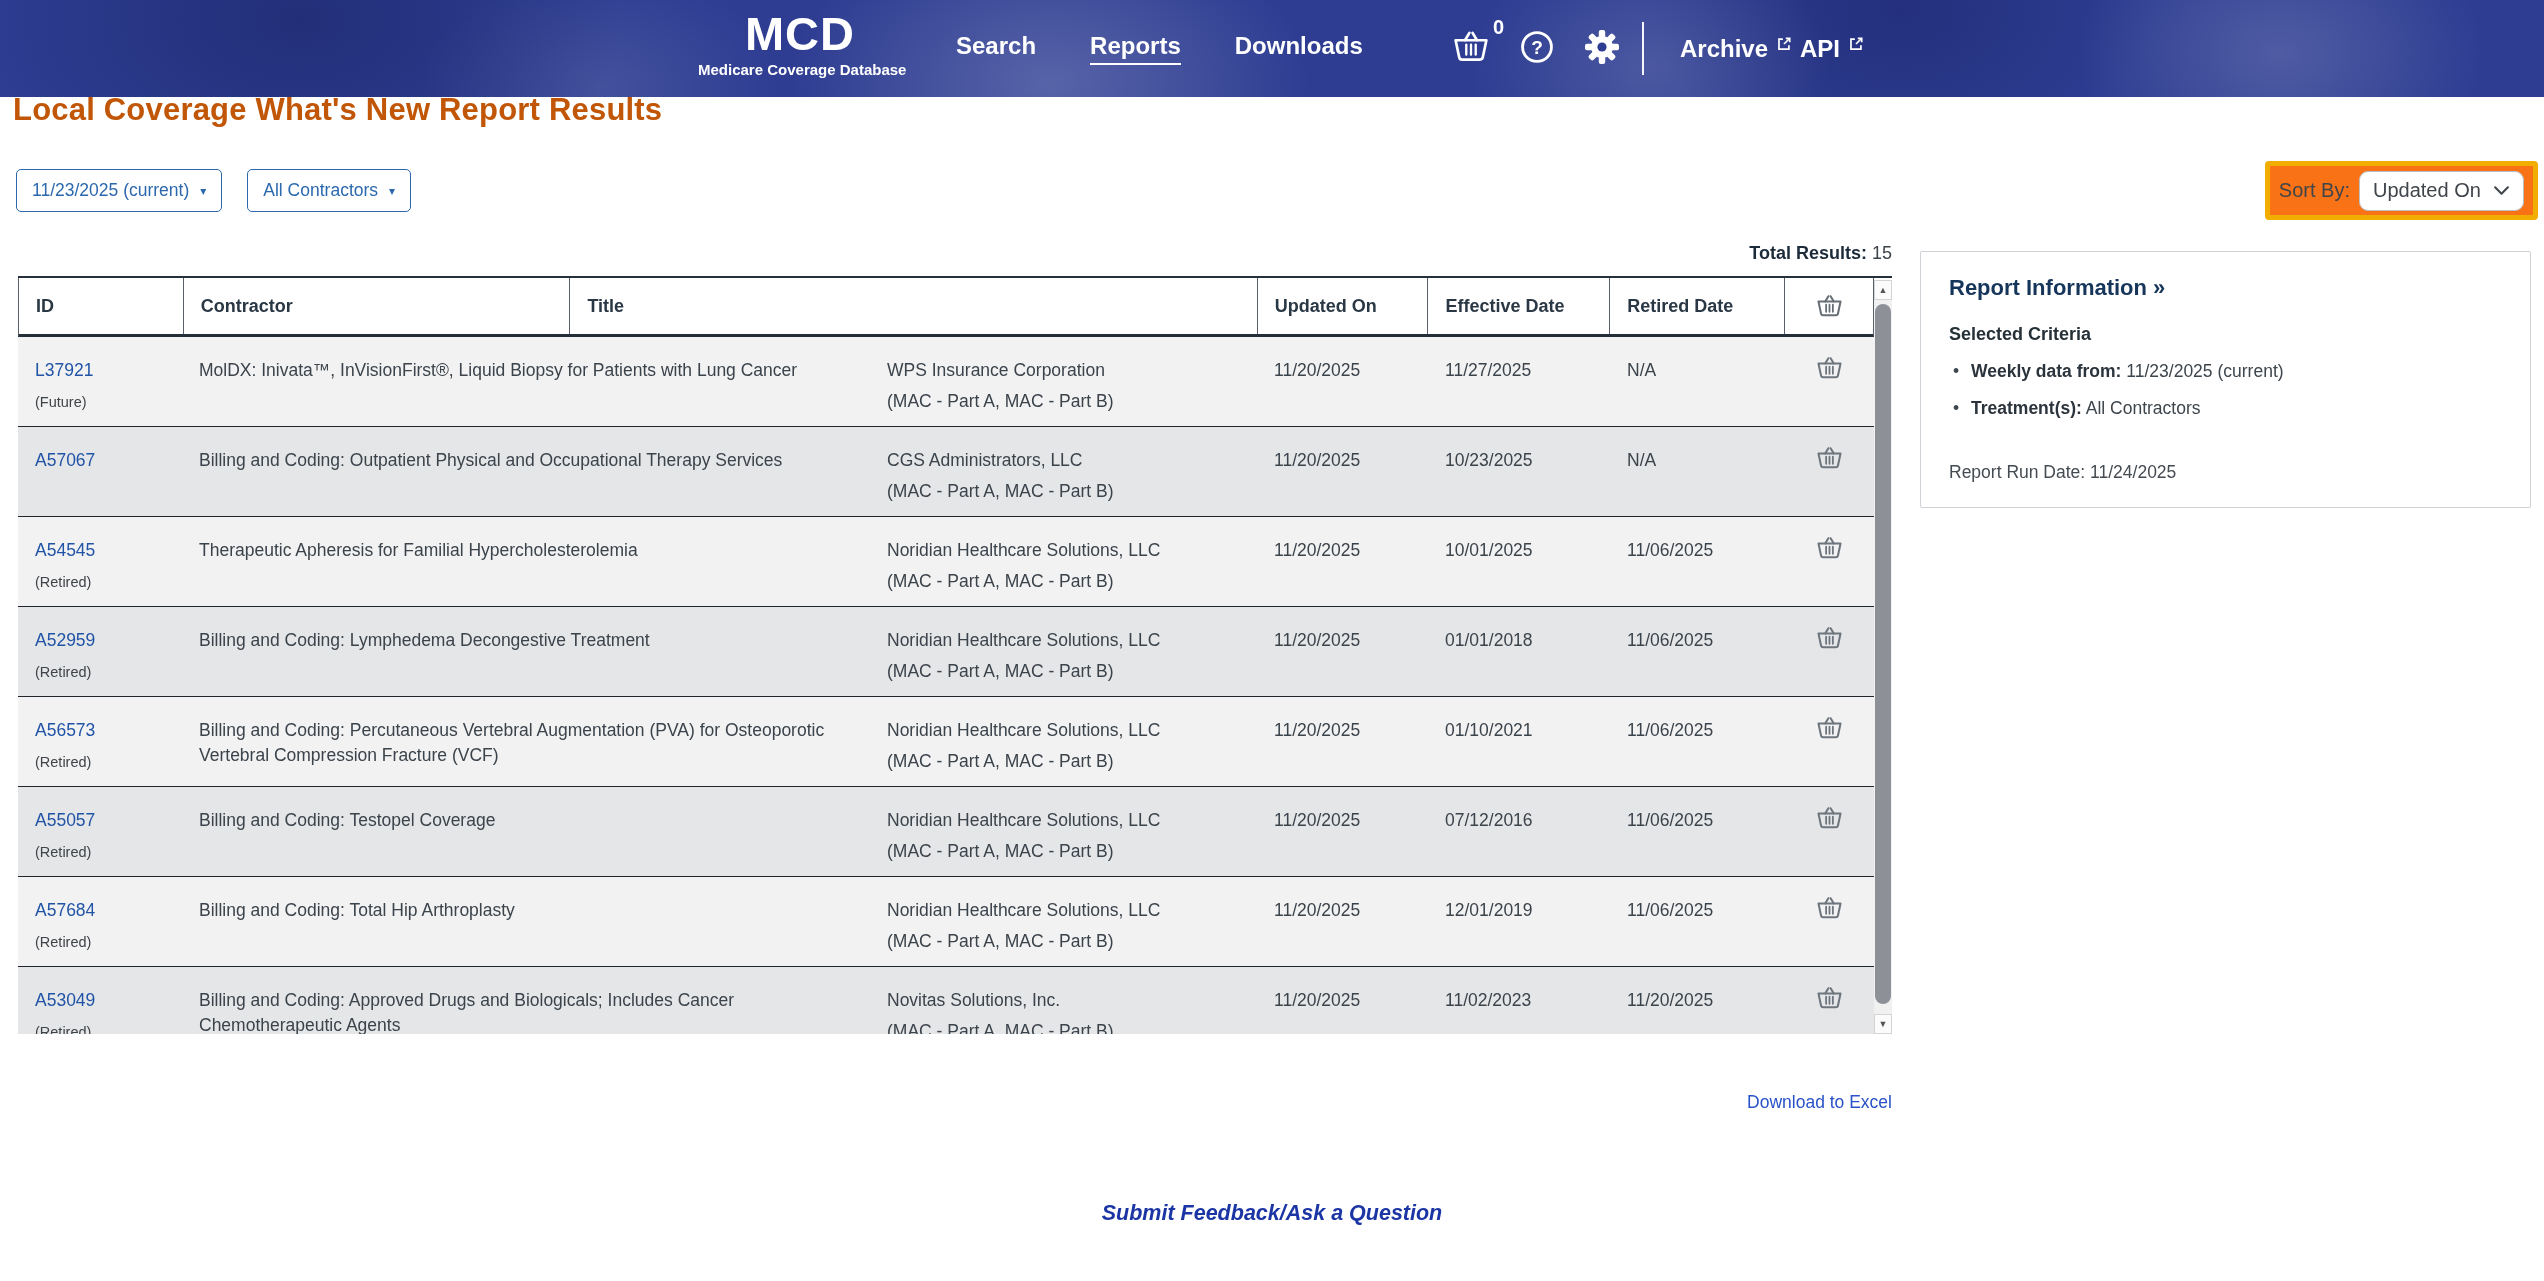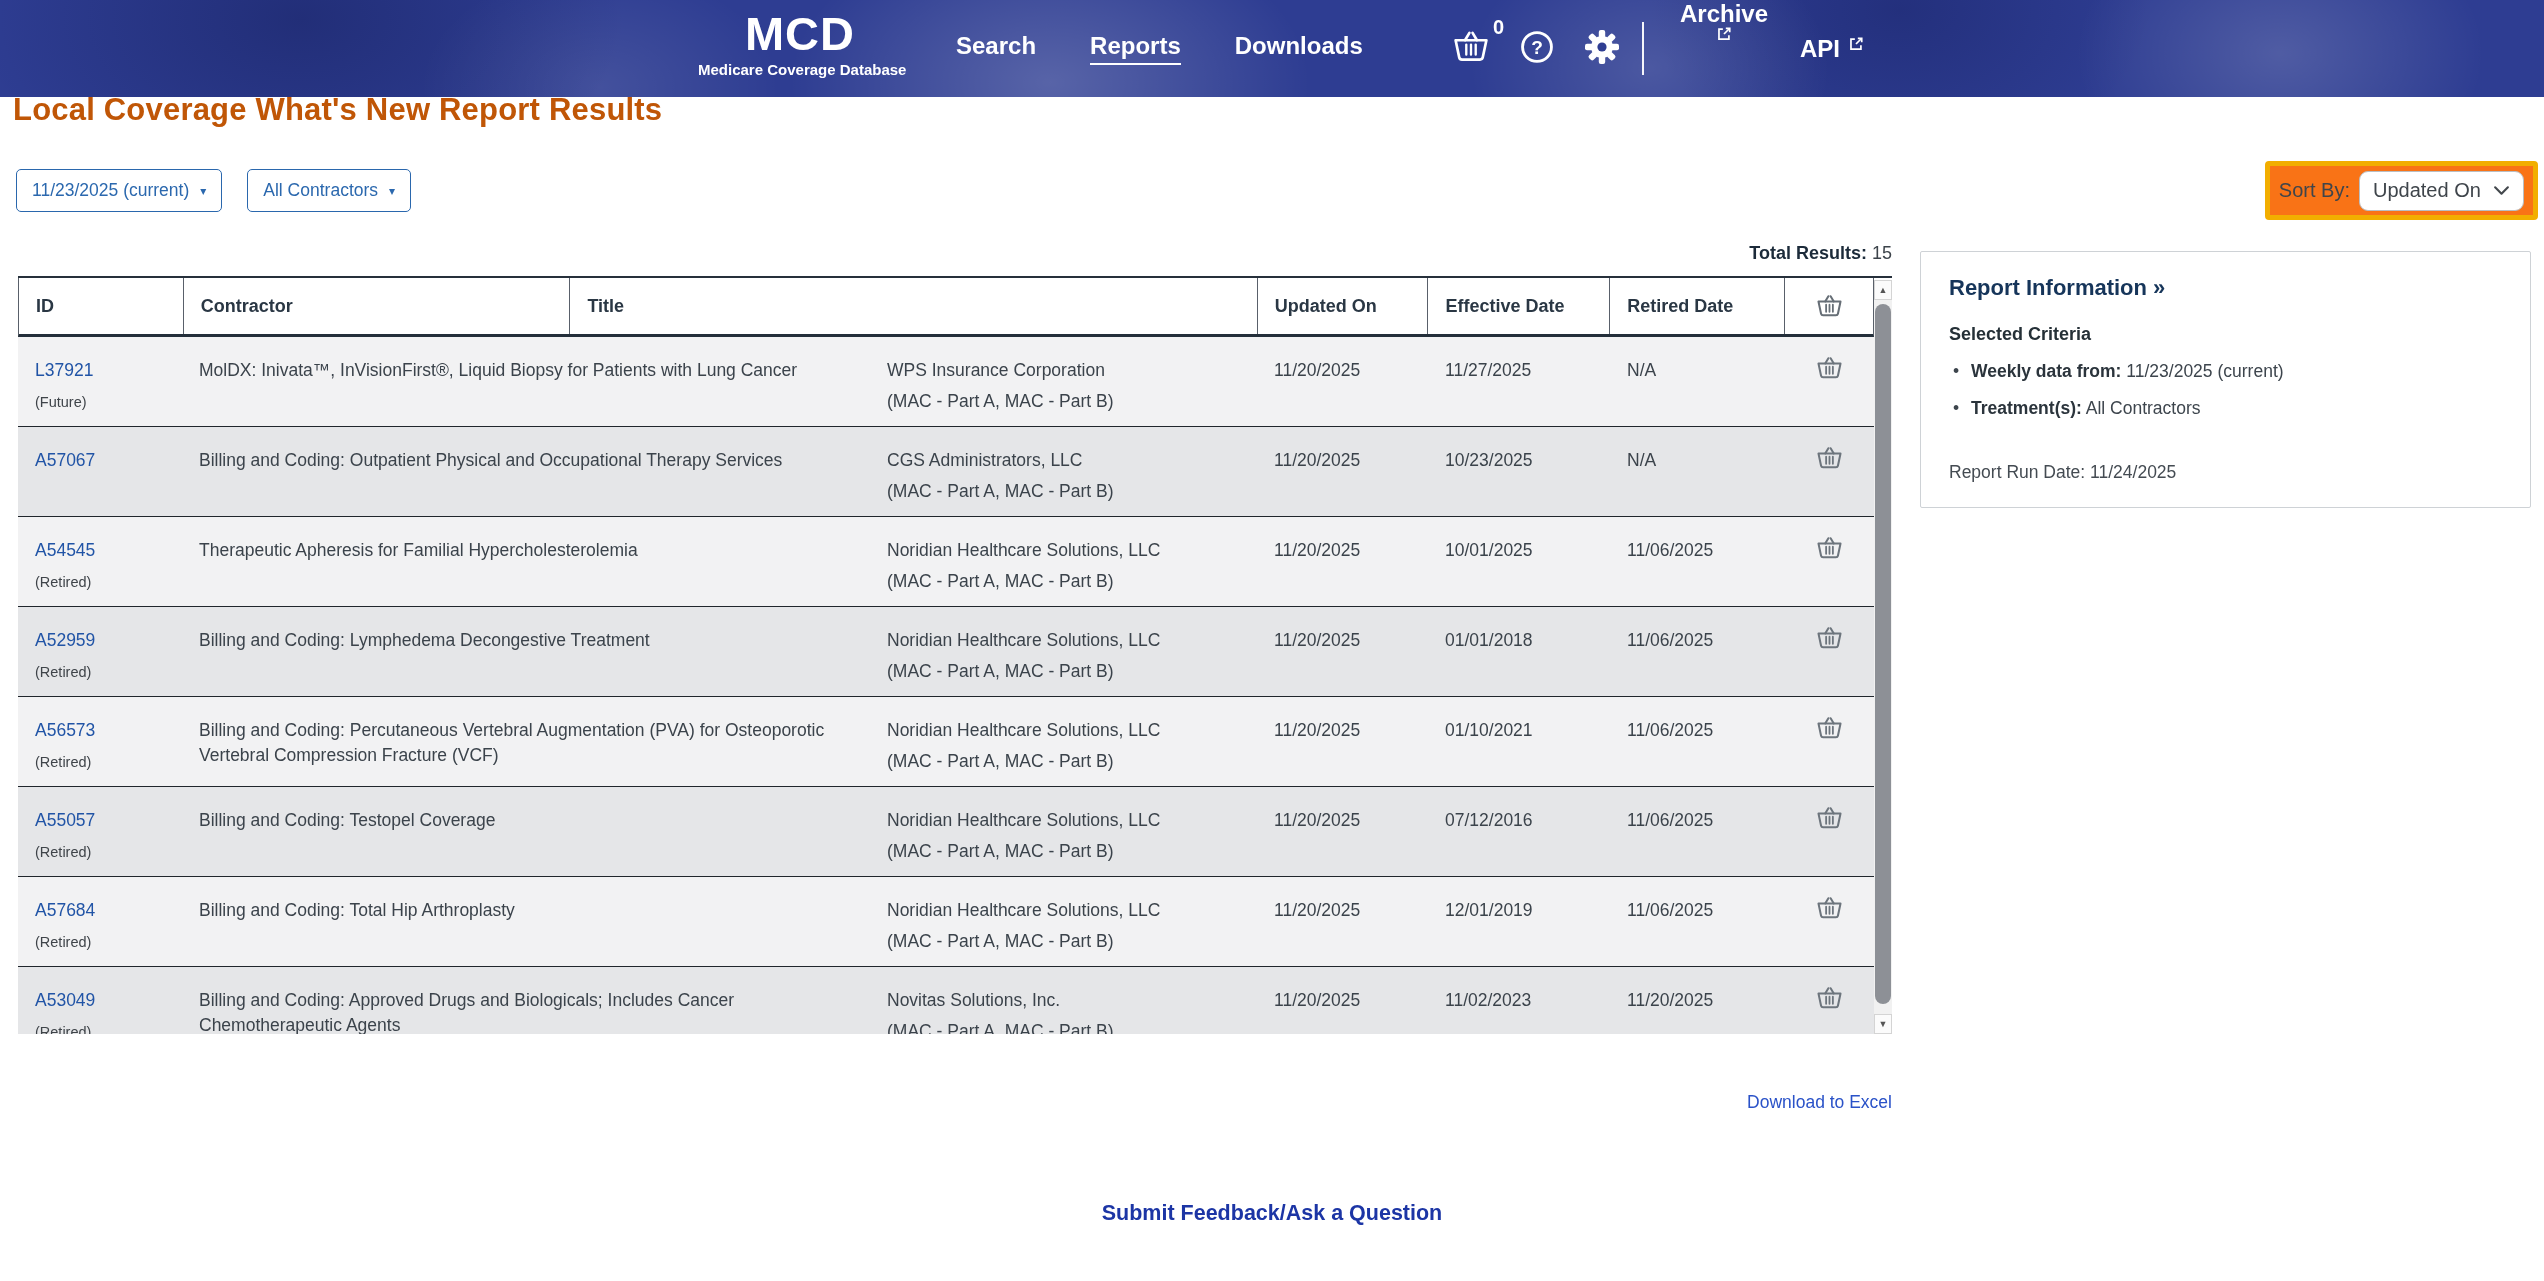--- a/index.html
+++ b/index.html
@@ -28,21 +28,21 @@
   .logo-title { font-size:47px; font-weight:800; letter-spacing:1px; line-height:50px; }
   .logo-sub { font-size:15px; font-weight:700; margin-top:2px; white-space:nowrap; }
   .hdr-nav { position:absolute; left:956px; top:0; height:97px; display:flex; align-items:center; gap:54px; }
   .navlink { color:#fff; font-size:24px; font-weight:600; padding-bottom:3px; border-bottom:2px solid transparent; }
   .navlink.active { border-bottom-color:#ffffff; }
   .hdr-icons { position:absolute; left:1452px; top:0; height:97px; display:flex; align-items:center; gap:30px; }
   .basket-wrap { position:relative; display:inline-block; }
   .basket-badge { position:absolute; top:-14px; right:-14px; color:#fff; font-size:20px; font-weight:700; }
   .hdr-divider { position:absolute; left:1642px; top:22px; width:2px; height:53px; background:rgba(255,255,255,.95); }
   .hdr-link { position:absolute; top:0; height:97px; display:flex; align-items:center; gap:8px; color:#fff; font-size:24px; font-weight:700; }
-  .hdr-link.archive { left:1680px;flex-direction:column; }
+  .hdr-link.archive { left:1680px; }
   .hdr-link.api { left:1800px; }
   .ext-ic { margin-top:-10px; }
 
   
   .page-title {
     position:absolute; left:13px; top:92px; margin:0;
     font-size:31px; font-weight:800; color:#c05606; letter-spacing:.2px;
   }
   .filters { position:absolute; left:16px; top:169px; display:flex; gap:25px; }
   .filter-btn {
@@ -105,21 +105,21 @@
   .ri-criteria { font-size:18px; font-weight:700; color:#253037; margin-top:23px; }
   .ri-list { list-style:none; margin:14px 0 0 0; padding:0; }
   .ri-list li { position:relative; padding-left:22px; margin-top:13px; font-size:17.5px; color:#3d454d; line-height:24px; }
   .ri-list li::before { content:"•"; position:absolute; left:4px; top:0; color:#3d454d; }
   .ri-list b { color:#2b343c; font-weight:700; }
   .ri-rundate { margin-top:42px; font-size:17.5px; color:#444b52; }
 
   
   .dl-link { position:absolute; right:652px; top:1092px; font-size:17.5px; color:#2a52c8; }
   .feedback { position:absolute; left:0; top:1201px; width:2544px; text-align:center; }
-  .feedback a { font-size:21.5px; font-weight:700; color:#1c35a5; }
+  .feedback a { font-size:21.5px; font-weight:700; color:#1c35a5;font-style:italic; }
 </style>
 </head>
 <body>
 
 <header class="site-header">
   <a class="logo">
     <div class="logo-title">MCD</div>
     <div class="logo-sub">Medicare Coverage Database</div>
   </a>
 

